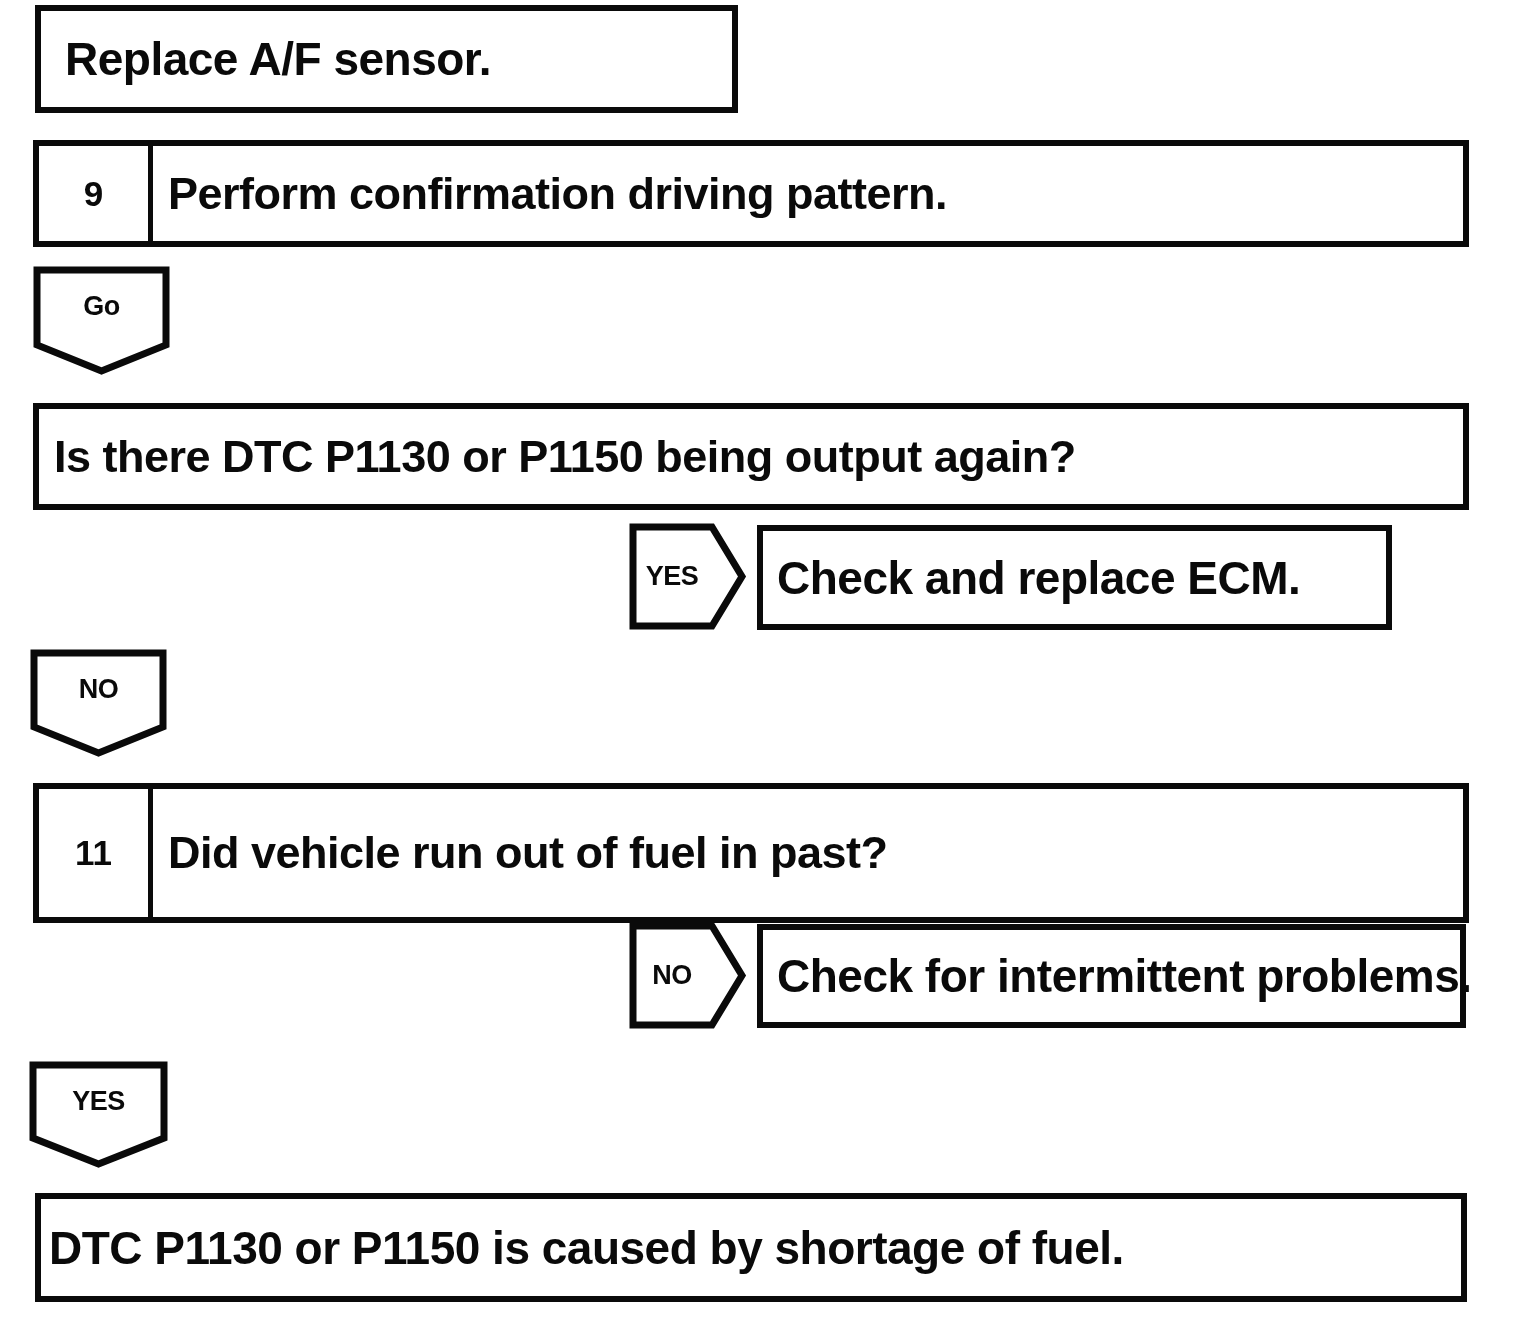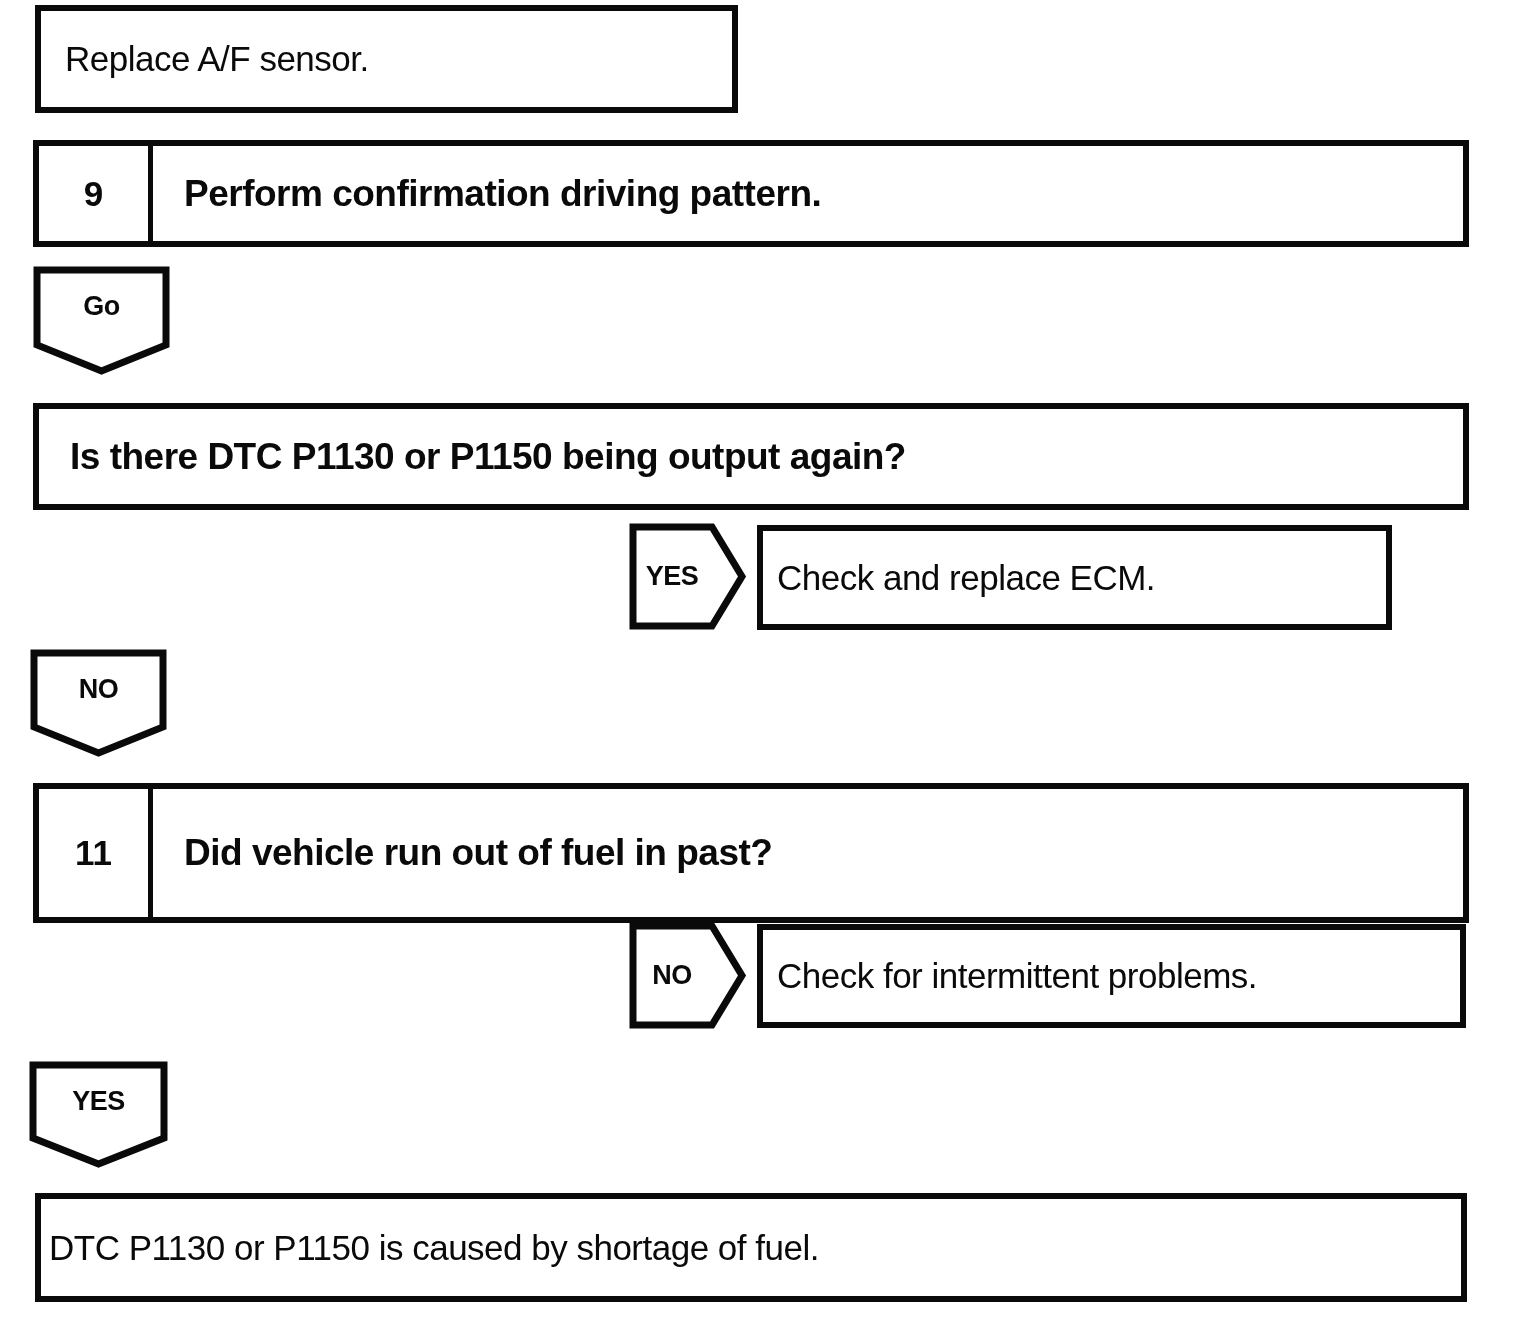--- a/index.html
+++ b/index.html
@@ -20,43 +20,43 @@
     position: absolute;
     box-sizing: border-box;
     border: 6px solid #0a0a0a;
     background: #ffffff;
     display: flex;
     align-items: stretch;
   }
   .box .fill-text {
     display: flex;
     align-items: center;
-    font-size: 35px;
-    font-weight: 400;
+    font-size: 46px;
+    font-weight: 700;
     letter-spacing: -0.5px;
     white-space: nowrap;
   }
   .plain .fill-text { padding-left: 24px; }
   .result .fill-text { padding-left: 14px; }
   .num-cell {
     width: 109px;
     border-right: 5px solid #0a0a0a;
     display: flex;
     align-items: center;
     justify-content: center;
     font-size: 35px;
     font-weight: 700;
     flex: 0 0 auto;
   }
   .text-cell {
     flex: 1 1 auto;
     display: flex;
     align-items: center;
-    padding-left: 31px;
-    font-size: 37px;
+    padding-left: 15px;
+    font-size: 45px;
     font-weight: 700;
     letter-spacing: -0.5px;
     white-space: nowrap;
   }
   .connector {
     position: absolute;
   }
   .connector svg {
     position: absolute;
     left: 0; top: 0;

